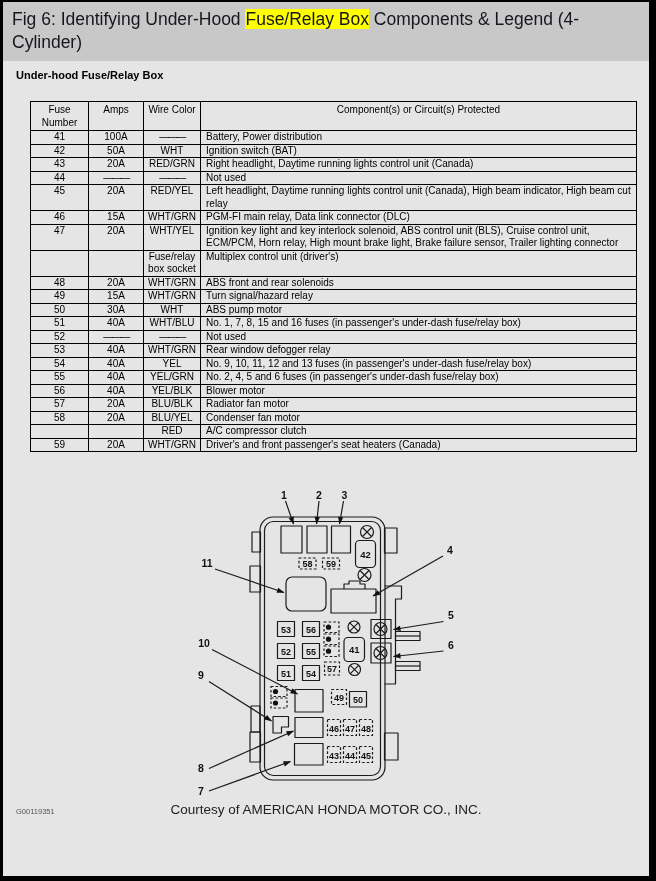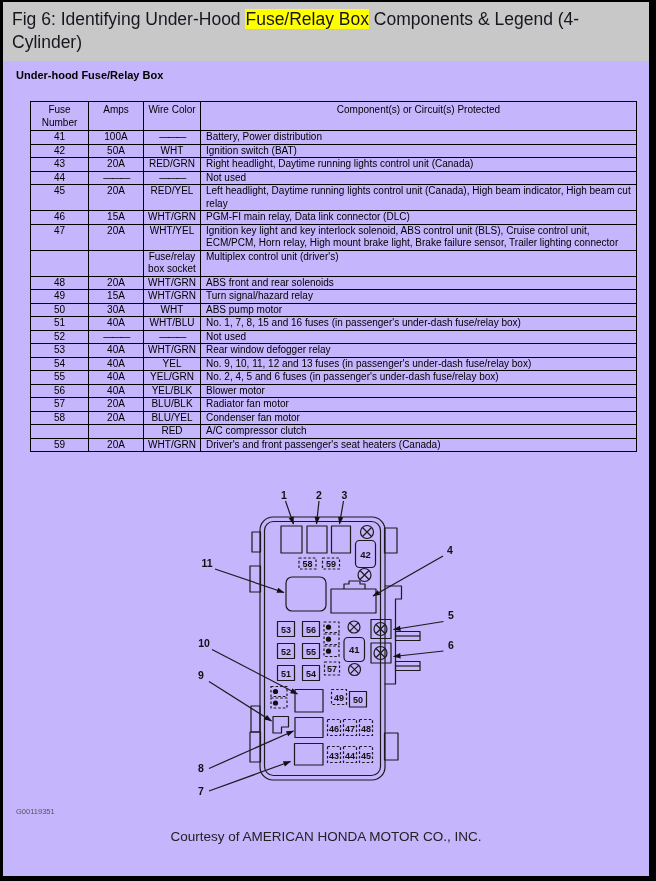--- a/index.html
+++ b/index.html
@@ -1,18 +1,18 @@
 <!DOCTYPE html>
 <html><head>
 <meta charset="utf-8">
 <style>
   html,body{margin:0;padding:0;background:#fff;}
   .page{
     position:relative;width:656px;height:881px;box-sizing:border-box;
-    background:#c4b5fd;border:solid #000;border-width:2px 7px 5px 3px;
+    background:#e5e5e5;border:solid #000;border-width:2px 7px 5px 3px;
     font-family:"Liberation Sans",sans-serif;overflow:hidden;
   }
   .titlebar{
     position:absolute;left:0;right:0;top:0;height:59px;background:#c8c8c8;
     color:#16161f;font-size:17.5px;line-height:23px;padding:6px 10px 0 9px;
     box-sizing:border-box;
   }
   .hl{background:#ffff00;}
   .subtitle{position:absolute;left:13px;top:67px;font-size:11px;font-weight:bold;color:#000;}
   table.fuse{
@@ -29,21 +29,21 @@
   .dashline{letter-spacing:-1.5px;}
   .diagram{position:absolute;left:185px;top:478px;}
   .diagram .ln{fill:none;stroke:#1b1b1b;stroke-width:1.2;stroke-linejoin:round;}
   .diagram .dashed{stroke-dasharray:2.6 2;}
   .diagram .dot{fill:#111;stroke:none;}
   .diagram text{font-family:"Liberation Sans",sans-serif;font-weight:bold;fill:#111;
     text-anchor:middle;font-size:9px;}
   .diagram text.co{font-size:10.5px;}
   .diagram text.fl2{font-size:9.5px;}
   .graphic-id{position:absolute;left:13px;top:805px;font-size:7.5px;color:#555;}
-  .courtesy{position:absolute;left:0;right:0;top:827px;text-align:center;font-size:13.5px;color:#222;}
+  .courtesy{position:absolute;left:0;right:0;top:800px;text-align:center;font-size:13.5px;color:#222;}
 </style>
 </head>
 <body>
 
 <div class="page">
 
   <div class="titlebar">
     <span>Fig 6: Identifying Under-Hood </span><span class="hl">Fuse/Relay Box</span><span> Components &amp; Legend (4-Cylinder)</span>
   </div>
 

